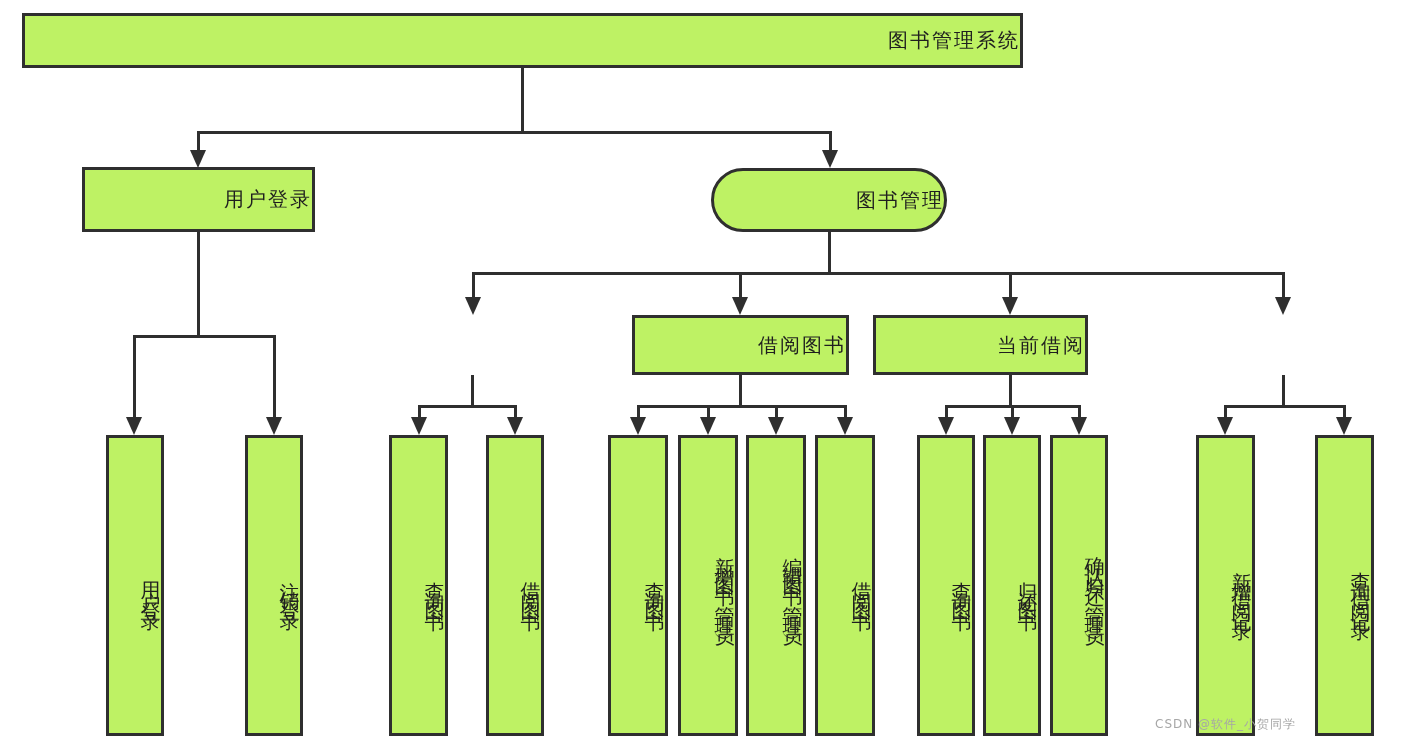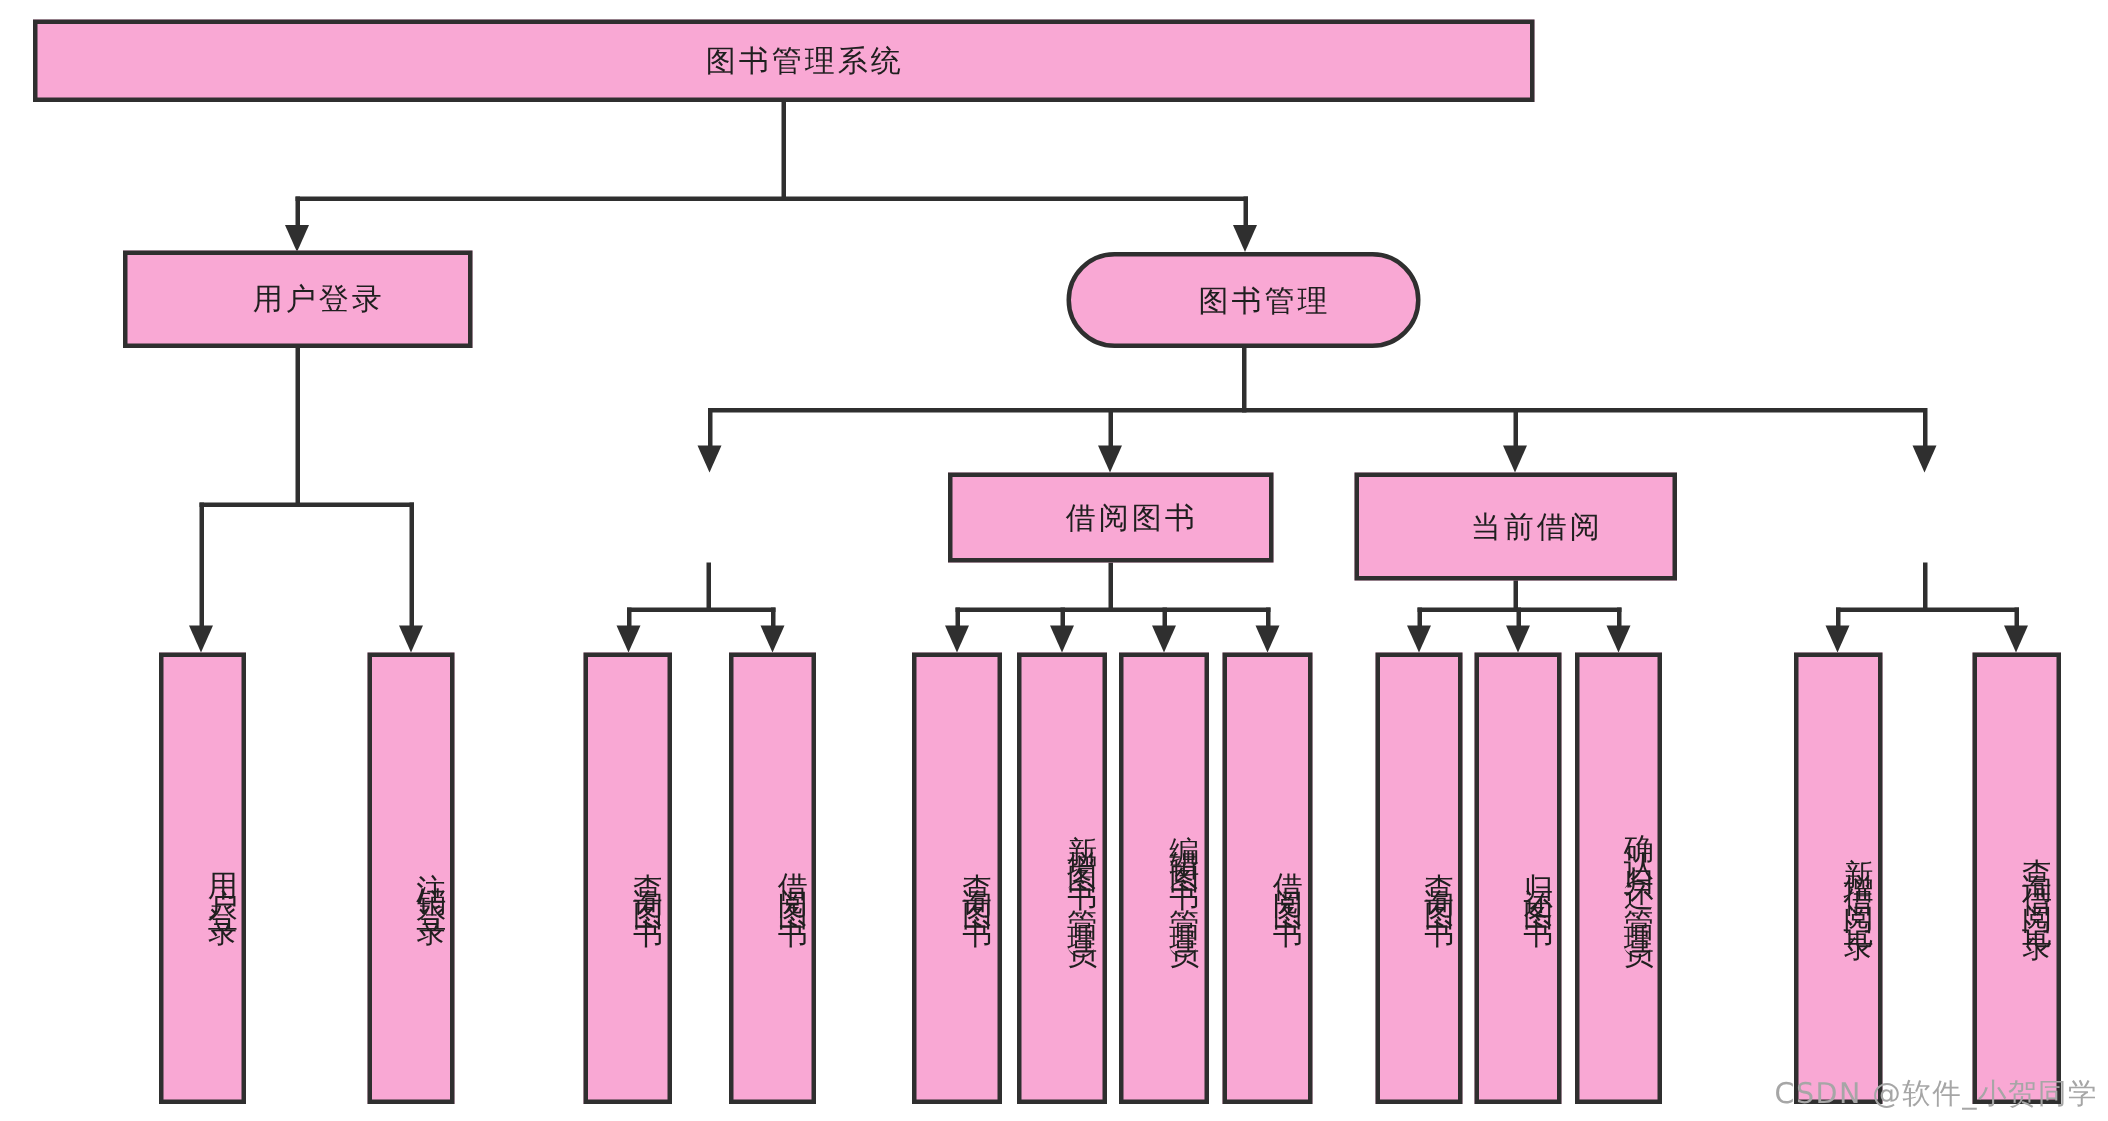--- a/index.html
+++ b/index.html
@@ -1,35 +1,35 @@
 <!DOCTYPE html>
 <html style="--line: #2f2f2f; --text: #1f1f1f; --wm: #a6a6a6;"><head>
 <meta charset="utf-8">
 <style>
   html,body{margin:0;padding:0;background:#ffffff;}
   body{font-family:"DejaVu Sans","Liberation Sans",sans-serif;}
   #canvas{position:relative;width:1405px;height:747px;background:#ffffff;overflow:hidden;}
   .box{
-    position:absolute;background:#f9a8d4;border:3px solid var(--line,#2f2f2f);
-    box-sizing:border-box;display:flex;align-items:center;justify-content:center;
+    position:absolute;background:#bef264;border:3px solid var(--line,#2f2f2f);
+    box-sizing:border-box;display:flex;align-items:center;justify-content:flex-end;
     font-size:20px;color:var(--text,#1f1f1f);letter-spacing:2px;z-index:2;padding-left:28px;
   }
   .vlabel{
     writing-mode:vertical-rl;text-orientation:mixed;
     letter-spacing:10px;line-height:1;white-space:nowrap;
   }
   .hline{position:absolute;height:3px;background:var(--line,#2f2f2f);z-index:1;}
   .vline{position:absolute;width:3px;background:var(--line,#2f2f2f);z-index:1;}
   .ahead{
     position:absolute;width:0;height:0;z-index:1;
     border-left:8px solid transparent;border-right:8px solid transparent;
     border-top:18px solid var(--line,#2f2f2f);
   }
   .watermark{
-    position:absolute;left:1183px;top:716px;font-size:19px;
+    position:absolute;left:1155px;top:716px;font-size:12px;
     color:var(--wm,#a6a6a6);letter-spacing:1px;z-index:5;white-space:nowrap;
   }
 </style>
 </head>
 <body>
 
 <div id="canvas">
 
   <div class="box" style="left:22px;top:13px;width:1001px;height:55px;">
     <span>图书管理系统</span>
@@ -63,21 +63,21 @@
   <div class="vline" style="left:739px;top:272px;height:28px;"></div>
   <div class="ahead" style="left:732px;top:297px;"></div>
   <div class="vline" style="left:1009px;top:272px;height:28px;"></div>
   <div class="ahead" style="left:1002px;top:297px;"></div>
   <div class="vline" style="left:1282px;top:272px;height:28px;"></div>
   <div class="ahead" style="left:1275px;top:297px;"></div>
 
   <div class="box" style="left:632px;top:315px;width:217px;height:60px;">
     <span>借阅图书</span>
   </div>
-  <div class="box" style="left:903px;top:315px;width:215px;height:72px;">
+  <div class="box" style="left:873px;top:315px;width:215px;height:60px;">
     <span>当前借阅</span>
   </div>
 
   <div class="vline" style="left:471px;top:375px;height:33px;"></div>
   <div class="hline" style="left:418px;top:405px;width:99px;"></div>
   <div class="vline" style="left:418px;top:405px;height:14px;"></div>
   <div class="ahead" style="left:411px;top:417px;"></div>
   <div class="vline" style="left:514px;top:405px;height:14px;"></div>
   <div class="ahead" style="left:507px;top:417px;"></div>
 

